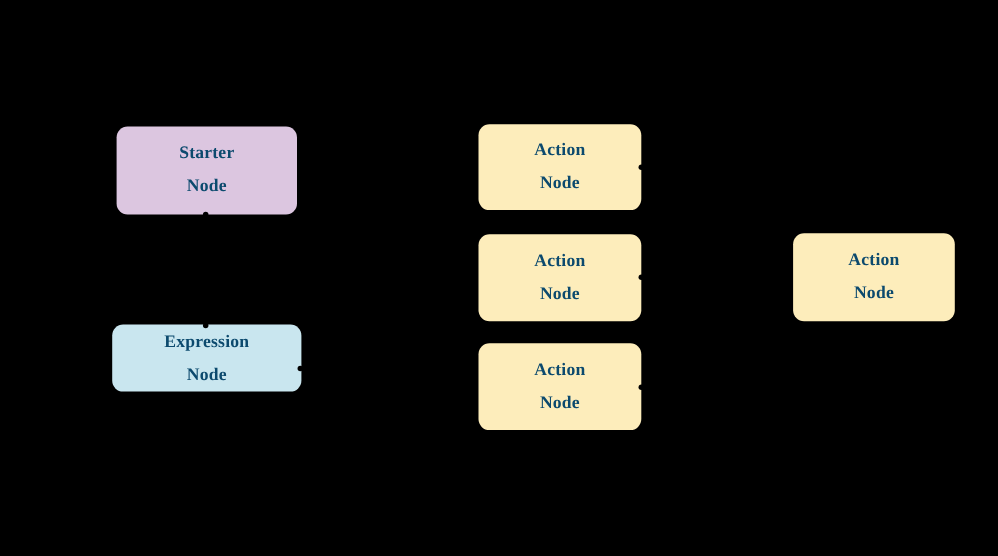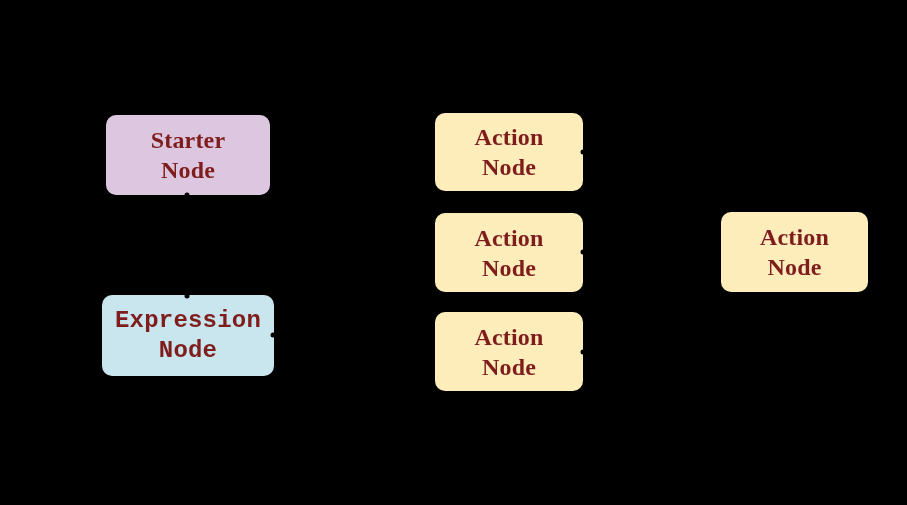--- a/index.html
+++ b/index.html
@@ -18,23 +18,23 @@
   .node {
     position: absolute;
     border-radius: 10px;
     display: flex;
     align-items: center;
     justify-content: center;
     box-sizing: border-box;
   }
   .node .label {
     font-weight: bold;
-    font-size: 24px;
+    font-size: 16px;
     line-height: 30px;
-    color: #7f1d1d;
+    color: #0c4a6e;
     text-align: center;
     white-space: pre-line;
     letter-spacing: 0.2px;
   }
   .stub {
     position: absolute;
     width: 5px;
     height: 5px;
     background: #000000;
     border-radius: 50%;
@@ -45,21 +45,21 @@
 </head>
 <body>
 
 <div class="canvas">
 
   <div class="node" style="left: 106px; top: 115px; width: 164px; height: 80px; background-color: rgb(220, 198, 224);">
     <span class="label">Starter
 Node</span>
   </div>
 
-  <div class="node" style="left: 102px; top: 295px; width: 172px; height: 81px; background-color: rgb(201, 230, 239); font-family: Liberation Mono, monospace;">
+  <div class="node" style="left: 102px; top: 295px; width: 172px; height: 61px; background-color: rgb(201, 230, 239);">
     <span class="label">Expression
 Node</span>
   </div>
 
   <div class="node" style="left: 435px; top: 113px; width: 148px; height: 78px; background-color: rgb(253, 237, 187);">
     <span class="label">Action
 Node</span>
   </div>
 
   <div class="node" style="left: 435px; top: 213px; width: 148px; height: 79px; background-color: rgb(253, 237, 187);">

